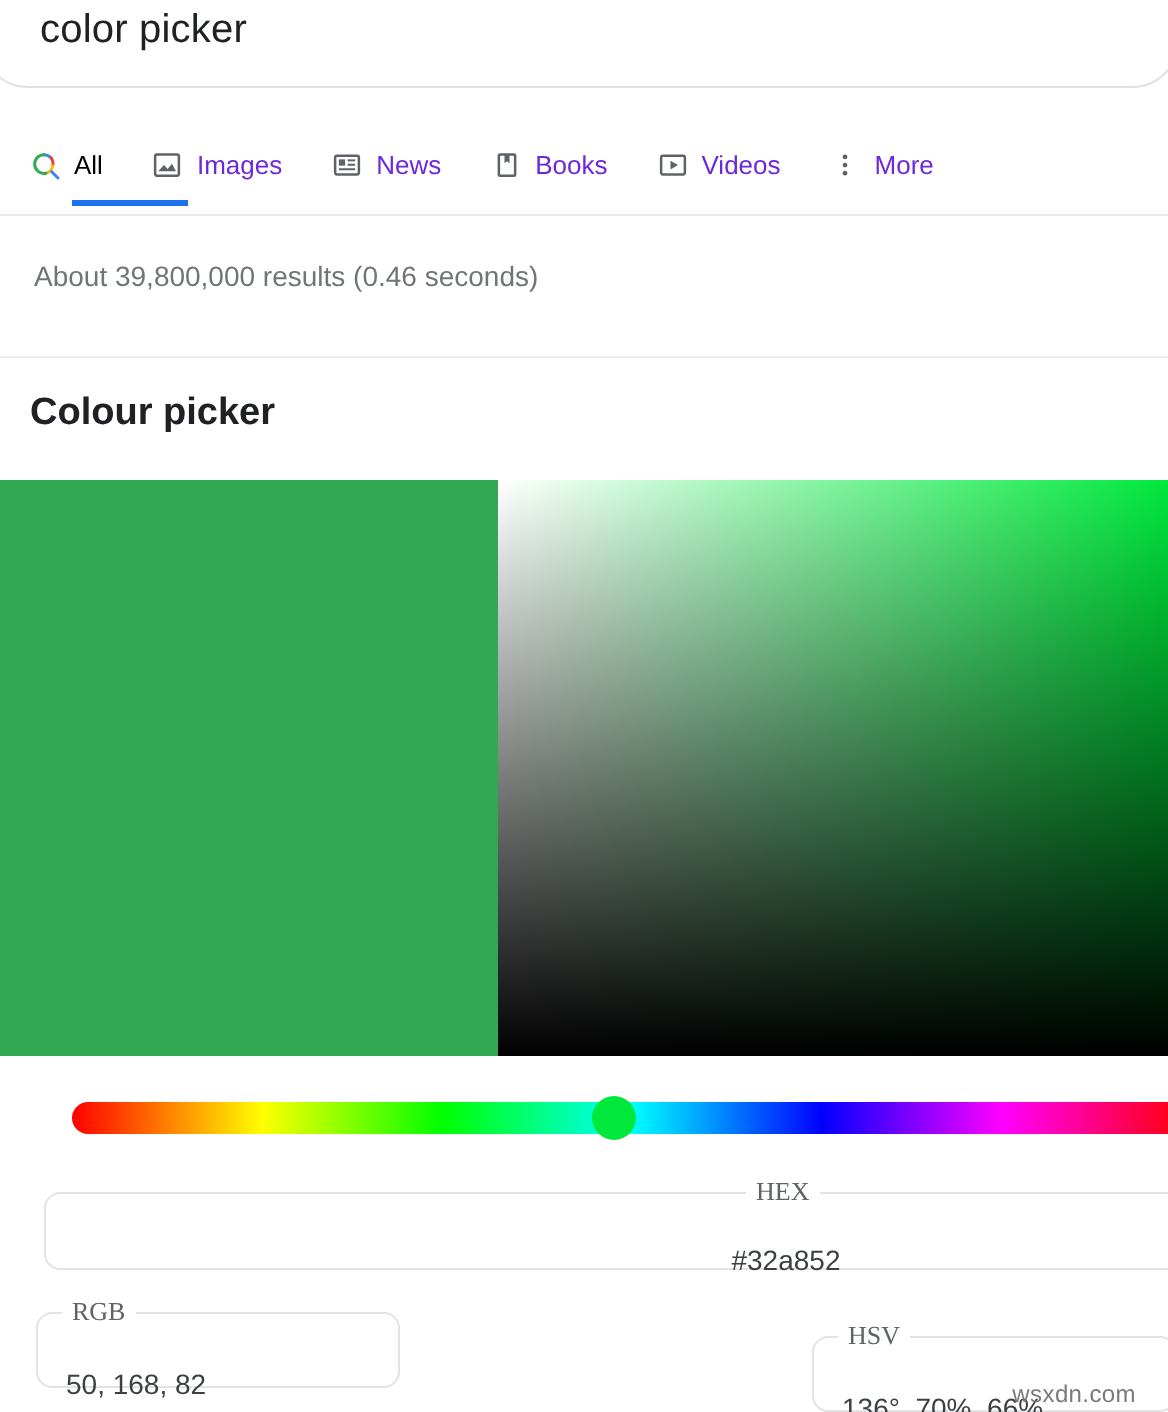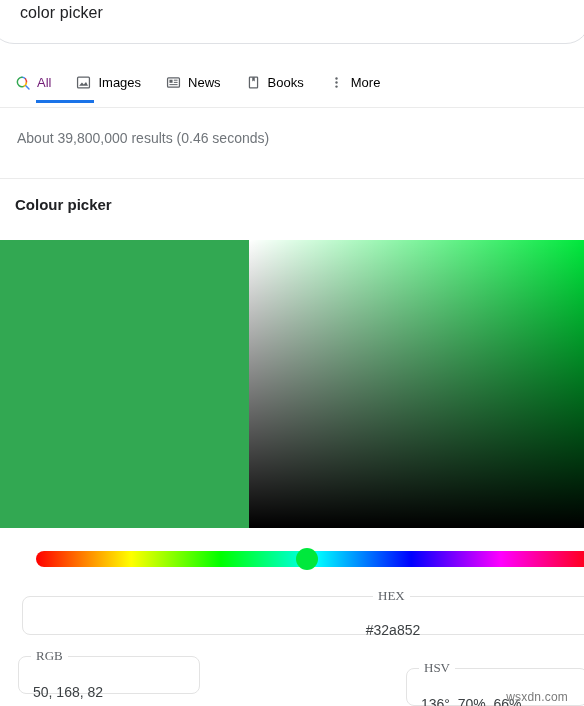--- a/index.html
+++ b/index.html
@@ -32,21 +32,21 @@
     box-sizing: border-box;
     border: 1px solid #dfe1e5;
     border-radius: 24px;
     background: #fff;
     box-shadow: none;
   }
   .search-query {
     position: absolute;
     left: 20px;
     top: 30px;
-    font-size: 16px;
+    font-size: 20px;
     color: #202124;
     letter-spacing: 0.1px;
     white-space: nowrap;
   }
 
   
   .nav {
     position: absolute;
     left: 0;
     top: 63px;
@@ -56,35 +56,35 @@
     align-items: flex-start;
     padding-left: 14px;
     box-sizing: border-box;
   }
   .nav-item {
     display: flex;
     align-items: center;
     height: 39px;
     margin-right: 24px;
     font-size: 13px;
-    color: #000000;
+    color: #6d28d9;
     position: relative;
     cursor: pointer;
     white-space: nowrap;
   }
   .nav-item .nav-ico {
     display: inline-flex;
     align-items: center;
     justify-content: center;
     width: 17px;
     height: 17px;
     margin-right: 6px;
   }
   .nav-item.active {
-    color: #701a75;
+    color: #000000;
   }
   .nav-item.active .underline {
     position: absolute;
     left: 22px;
     bottom: -1px;
     width: 58px;
     height: 3px;
     background: #1a73e8;
   }
   .nav-divider {
@@ -112,21 +112,21 @@
     width: 584px;
     height: 1px;
     background: #ebebeb;
   }
 
   
   .widget-title {
     position: absolute;
     left: 15px;
     top: 196px;
-    font-size: 15px;
+    font-size: 19px;
     font-weight: bold;
     color: #202124;
     white-space: nowrap;
   }
 
   
   .color-panes {
     position: absolute;
     left: 0;
     top: 240px;
@@ -310,20 +310,29 @@
   <div class="nav-item">
     <span class="nav-ico">
       <svg width="15" height="15" viewBox="0 0 24 24">
         <rect x="5.5" y="3.5" width="13" height="17" rx="1" fill="none" stroke="#5f6368" stroke-width="2"></rect>
         <path d="M10 3.5h4v7l-2-1.6-2 1.6z" fill="#5f6368"></path>
       </svg>
     </span>
     <span>Books</span>
   </div>
 
+  <div class="nav-item">
+    <span class="nav-ico">
+      <svg width="15" height="15" viewBox="0 0 24 24">
+        <rect x="2.5" y="4.5" width="19" height="15" rx="1.5" fill="none" stroke="#5f6368" stroke-width="2"></rect>
+        <path d="M10 8.5l6 3.5-6 3.5z" fill="#5f6368"></path>
+      </svg>
+    </span>
+    <span>Videos</span>
+  </div>
 
   <div class="nav-item">
     <span class="nav-ico">
       <svg width="15" height="15" viewBox="0 0 24 24">
         <circle cx="12" cy="5.5" r="1.9" fill="#5f6368"></circle>
         <circle cx="12" cy="12" r="1.9" fill="#5f6368"></circle>
         <circle cx="12" cy="18.5" r="1.9" fill="#5f6368"></circle>
       </svg>
     </span>
     <span>More</span>

